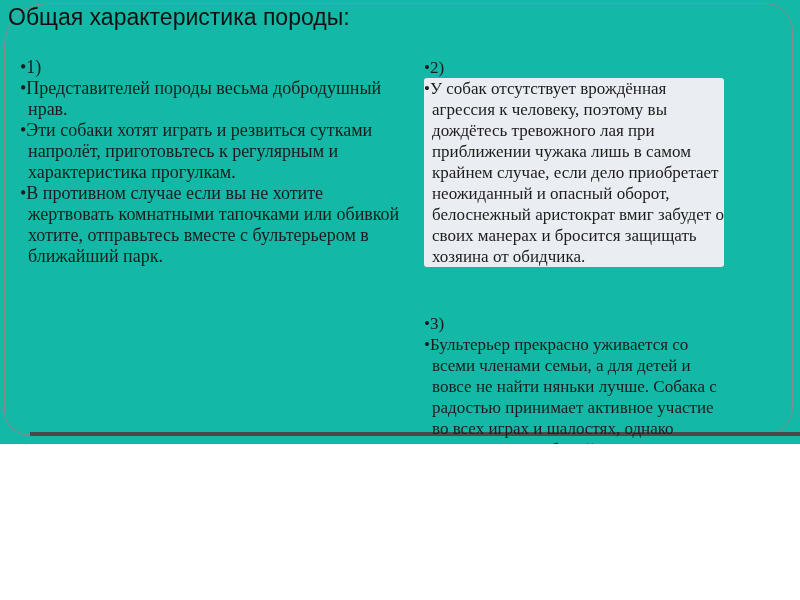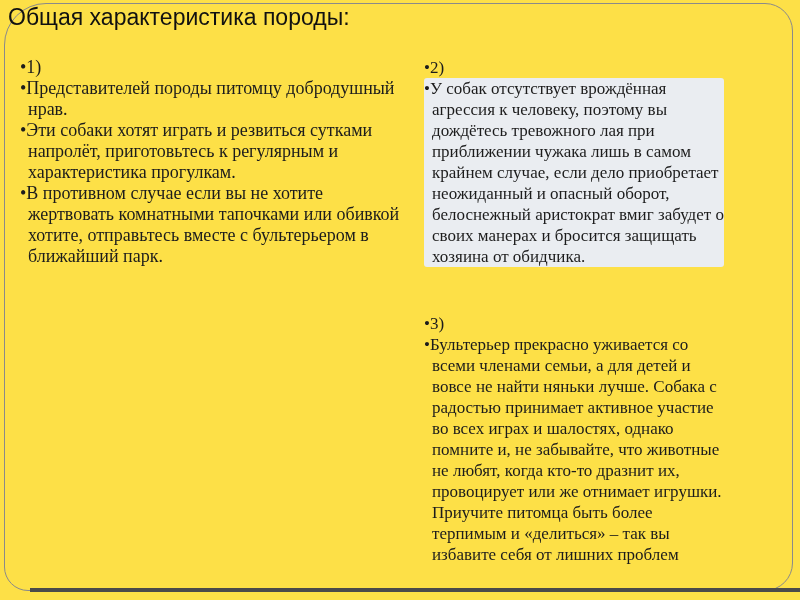--- a/index.html
+++ b/index.html
@@ -3,22 +3,22 @@
 <meta charset="utf-8">
 <style>
   html, body {
     margin: 0;
     padding: 0;
     background: #ffffff;
   }
   .canvas {
     position: relative;
     width: 800px;
-    height: 600px;
-    background: #fde047;
+    height: 444px;
+    background: #14b8a6;
     overflow: hidden;
     font-family: "Liberation Serif", serif;
     color: #1c1c1c;
   }
   .slide-border {
     position: absolute;
     left: 4px;
     top: 3px;
     right: 7px;
     bottom: 9px;
@@ -80,21 +80,21 @@
 
 <div class="canvas">
 
   <div class="slide-border"></div>
   <div class="bottom-bar"></div>
 
   <h1 class="slide-title">Общая характеристика породы:</h1>
 
   <div class="col col-left">
     <div class="bullet">1)</div>
-    <div class="bullet">Представителей породы питомцу добродушный нрав.</div>
+    <div class="bullet">Представителей породы весьма добродушный нрав.</div>
     <div class="bullet">Эти собаки хотят играть и резвиться сутками напролёт, приготовьтесь к регулярным и характеристика прогулкам.</div>
     <div class="bullet">В противном случае если вы не хотите жертвовать комнатными тапочками или обивкой хотите, отправьтесь вместе с бультерьером в ближайший парк.</div>
   </div>
 
   <div class="col col-right">
     <div class="bullet">2)</div>
     <div class="bullet highlighted">У собак отсутствует врождённая агрессия к человеку, поэтому вы дождётесь тревожного лая при приближении чужака лишь в самом крайнем случае, если дело приобретает неожиданный и опасный оборот, белоснежный аристократ вмиг забудет о своих манерах и бросится защищать хозяина от обидчика.</div>
     <div class="bullet section-gap">3)</div>
     <div class="bullet">Бультерьер прекрасно уживается со всеми членами семьи, а для детей и вовсе не найти няньки лучше. Собака с радостью принимает активное участие во всех играх и шалостях, однако помните и, не забывайте, что животные не любят, когда кто-то дразнит их, провоцирует или же отнимает игрушки. Приучите питомца быть более терпимым и «делиться» – так вы избавите себя от лишних проблем</div>
   </div>

